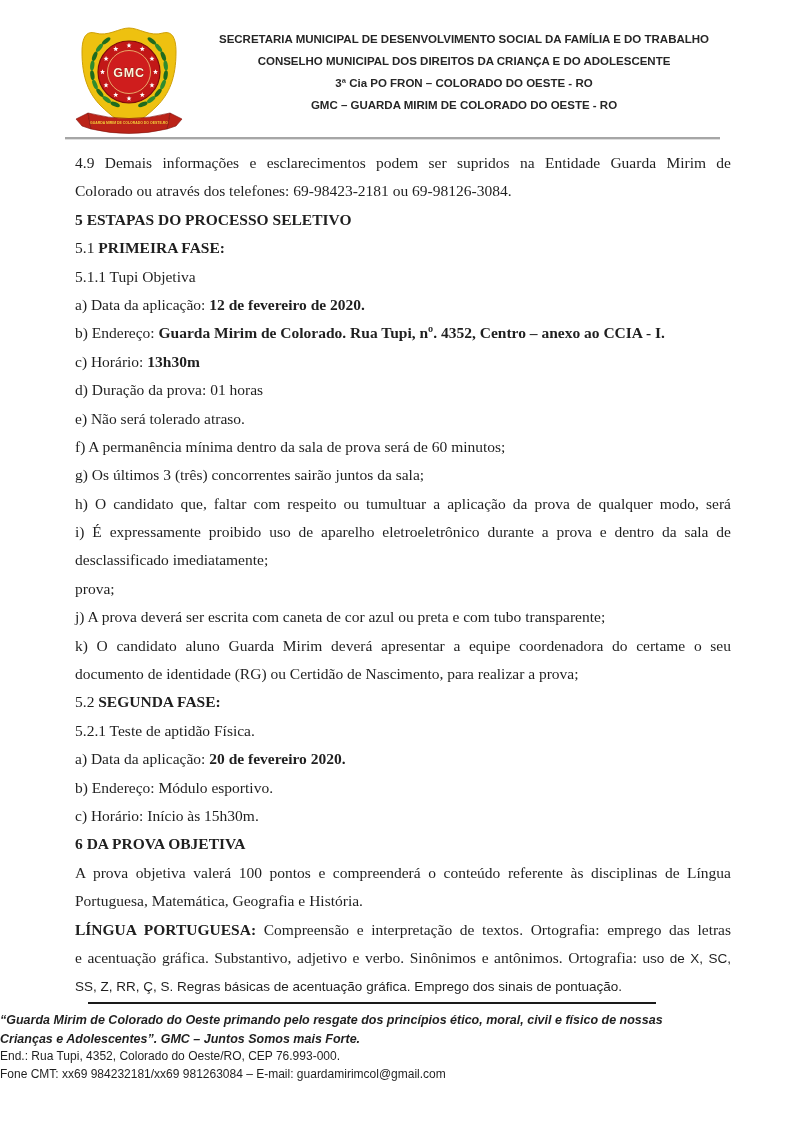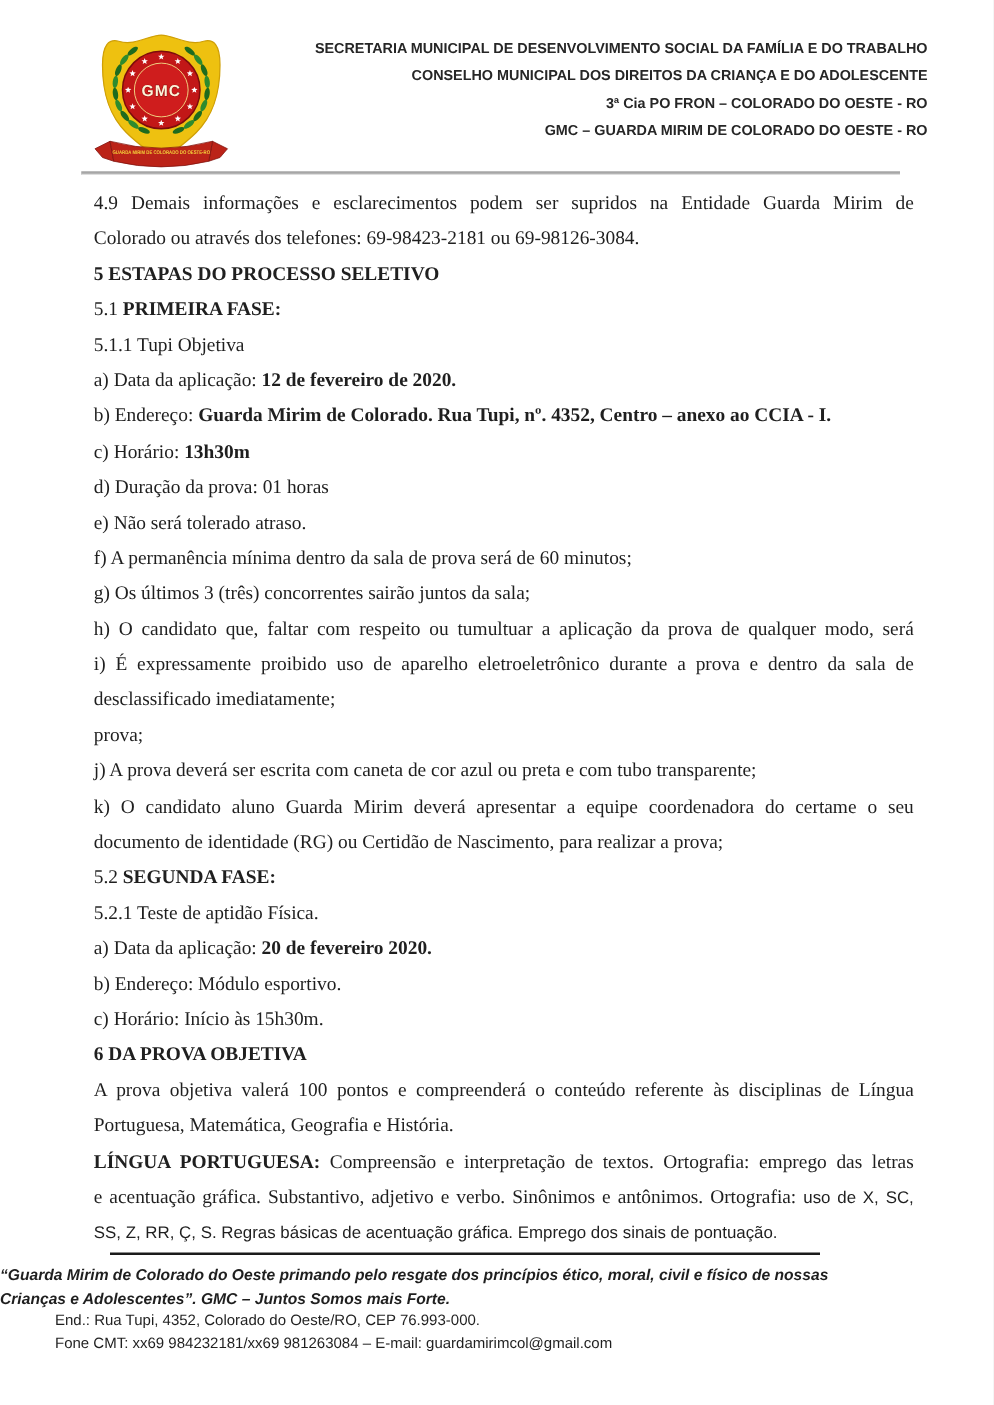--- a/index.html
+++ b/index.html
@@ -5,38 +5,38 @@
   * { margin:0; padding:0; box-sizing:border-box; }
   html,body { background:#e8e8e8; }
   .page { position:relative; width:795px; height:1124px; margin:0 auto; background:#ffffff;
           font-family:"Liberation Serif", serif; color:#1f1f1f; overflow:hidden; }
 
   
   .logo { position:absolute; left:72px; top:20px; width:114px; height:120px;text-align:center; }
   .letterhead { position:absolute; left:186px; top:28px; width:556px; text-align:center;
                 font-family:"Liberation Sans", sans-serif; font-weight:bold; font-size:11.5px;
                 color:#262626; }
-  .lh-line { height:22px; line-height:22px; white-space:nowrap;text-align:right; }
+  .lh-line { height:22px; line-height:22px; white-space:nowrap; }
   .hdr-rule { position:absolute; left:65px; top:137px; width:655px; height:3px;
               background:#a6a6a6; border-bottom:1px solid #dedede; }
 
   
   .body-text { position:absolute; left:75px; top:149px; width:656px; font-size:15.5px; }
   .bline { height:28.4px; line-height:28.4px; white-space:nowrap; }
   .bline.j { white-space:normal; overflow:hidden; text-align:justify;
              text-align-last:justify; -moz-text-align-last:justify; }
   .b { font-weight:bold; }
   .sans { font-family:"Liberation Sans", sans-serif; font-size:13.5px; }
 
   
   .ftr-rule { position:absolute; left:88px; top:1002px; width:568px; height:2px; background:#1a1a1a; }
   .footer-text { position:absolute; left:0; top:1011px; width:795px; text-align:left;
                  font-family:"Liberation Sans", sans-serif; color:#1f1f1f; }
   .f-bi { font-size:12.5px; font-weight:bold; font-style:italic; line-height:18.5px; }
-  .f-rg { font-size:12px; line-height:17.5px;padding-left:44px; }
+  .f-rg { font-size:12px; line-height:17.5px; }
 
   .gmc-text { font-family:"Liberation Sans", sans-serif; font-weight:bold; font-size:12.5px;
               letter-spacing:0.8px; fill:#fdf3d8; paint-order:stroke; stroke:#7a0c0c; stroke-width:0.7px; }
   .ribbon-text { font-family:"Liberation Sans", sans-serif; font-weight:bold; font-size:4.2px; fill:#f3cf3a; }
 </style>
 </head>
 <body>
 
 <div class="page">
 

